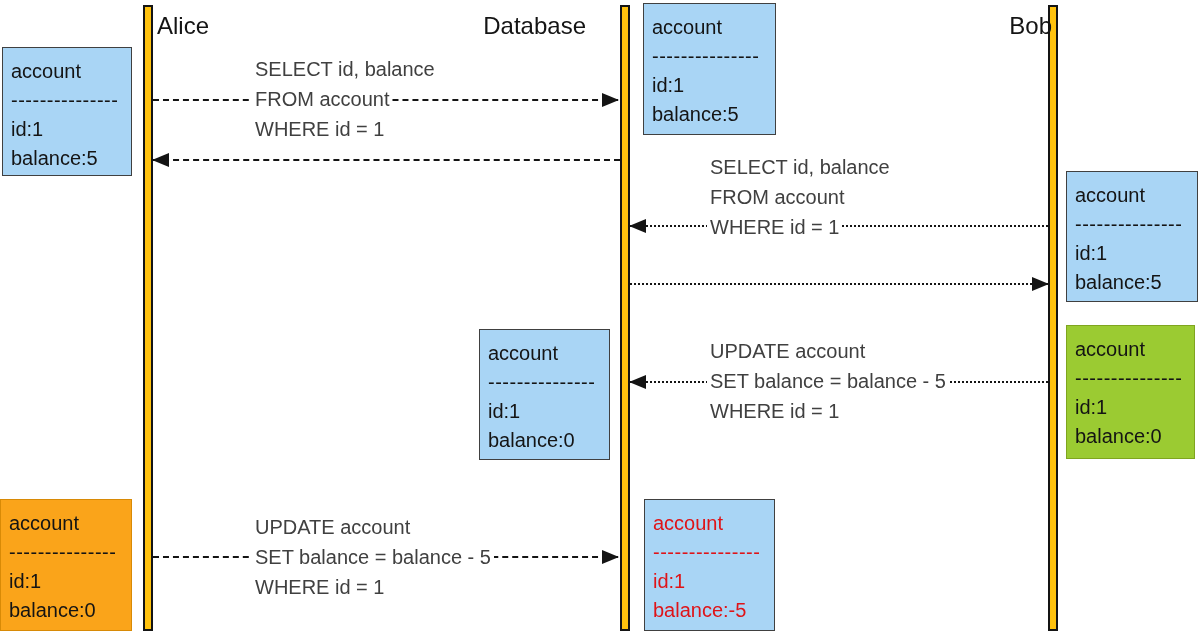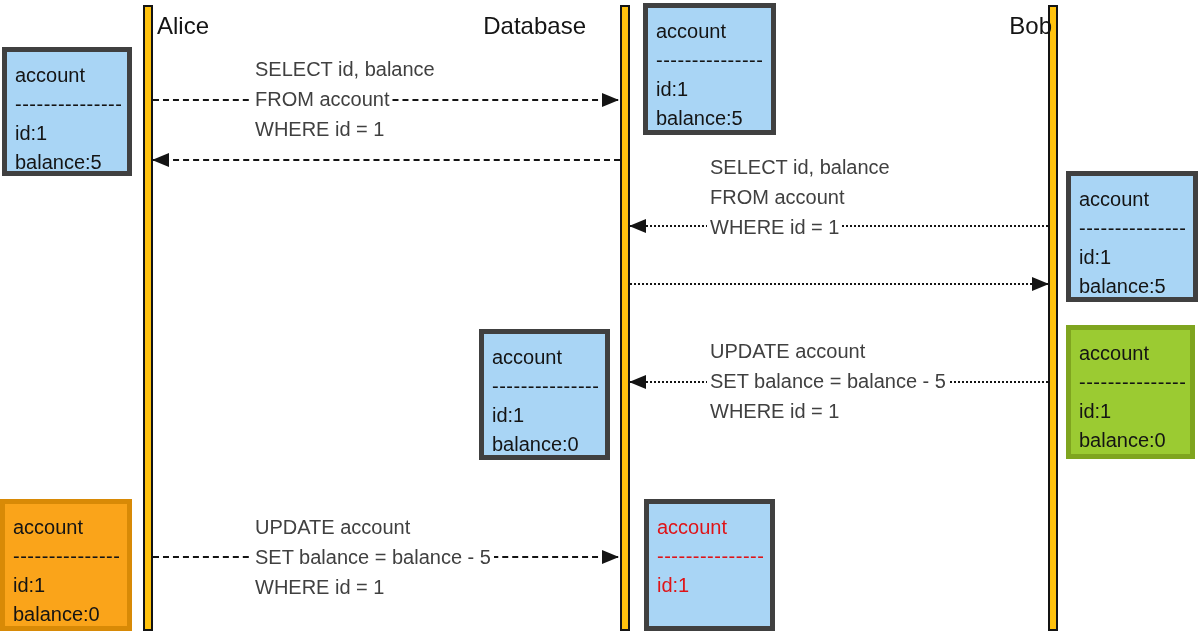--- a/index.html
+++ b/index.html
@@ -25,21 +25,21 @@
     color:#141414;z-index:5;white-space:nowrap;
   }
   .actor-label.alice{left:157px;}
   .actor-label.database{right:614px;}
   .actor-label.bob{right:148px;}
   
   .state-box{
     position:absolute;box-sizing:border-box;
     font-size:20px;line-height:29px;
     padding:9px 8px 5px 8px;
-    border:5px solid #404040;
+    border:1px solid #404040;
     background:#A9D5F5;
     z-index:3;white-space:nowrap;
   }
   .state-box .sep{letter-spacing:0.5px;}
   .state-box.green{background:#9BCB32;border-color:#7FA51F;}
   .state-box.orange{background:#FAA41A;border-color:#D88A06;}
   .state-box.alert{color:#DF1418;}
   .b-alice-initial{left:2px;top:47px;width:130px;height:129px;}
   .b-database-initial{left:643px;top:3px;width:133px;height:132px;}
   .b-bob-read{left:1066px;top:171px;width:132px;height:131px;}
@@ -150,20 +150,21 @@
   <div class="state-box orange b-alice-after">
     <div>account</div>
     <div class="sep">---------------</div>
     <div>id:1</div>
     <div>balance:0</div>
   </div>
   <div class="state-box alert b-database-final">
     <div>account</div>
     <div class="sep">---------------</div>
     <div>id:1</div>
+    <div>balance:-5</div>
   </div>
 
   <div class="lifeline alice"></div>
   <div class="lifeline database"></div>
   <div class="lifeline bob"></div>
 
   <div class="actor-label alice">Alice</div>
   <div class="actor-label database">Database</div>
   <div class="actor-label bob">Bob</div>
 

